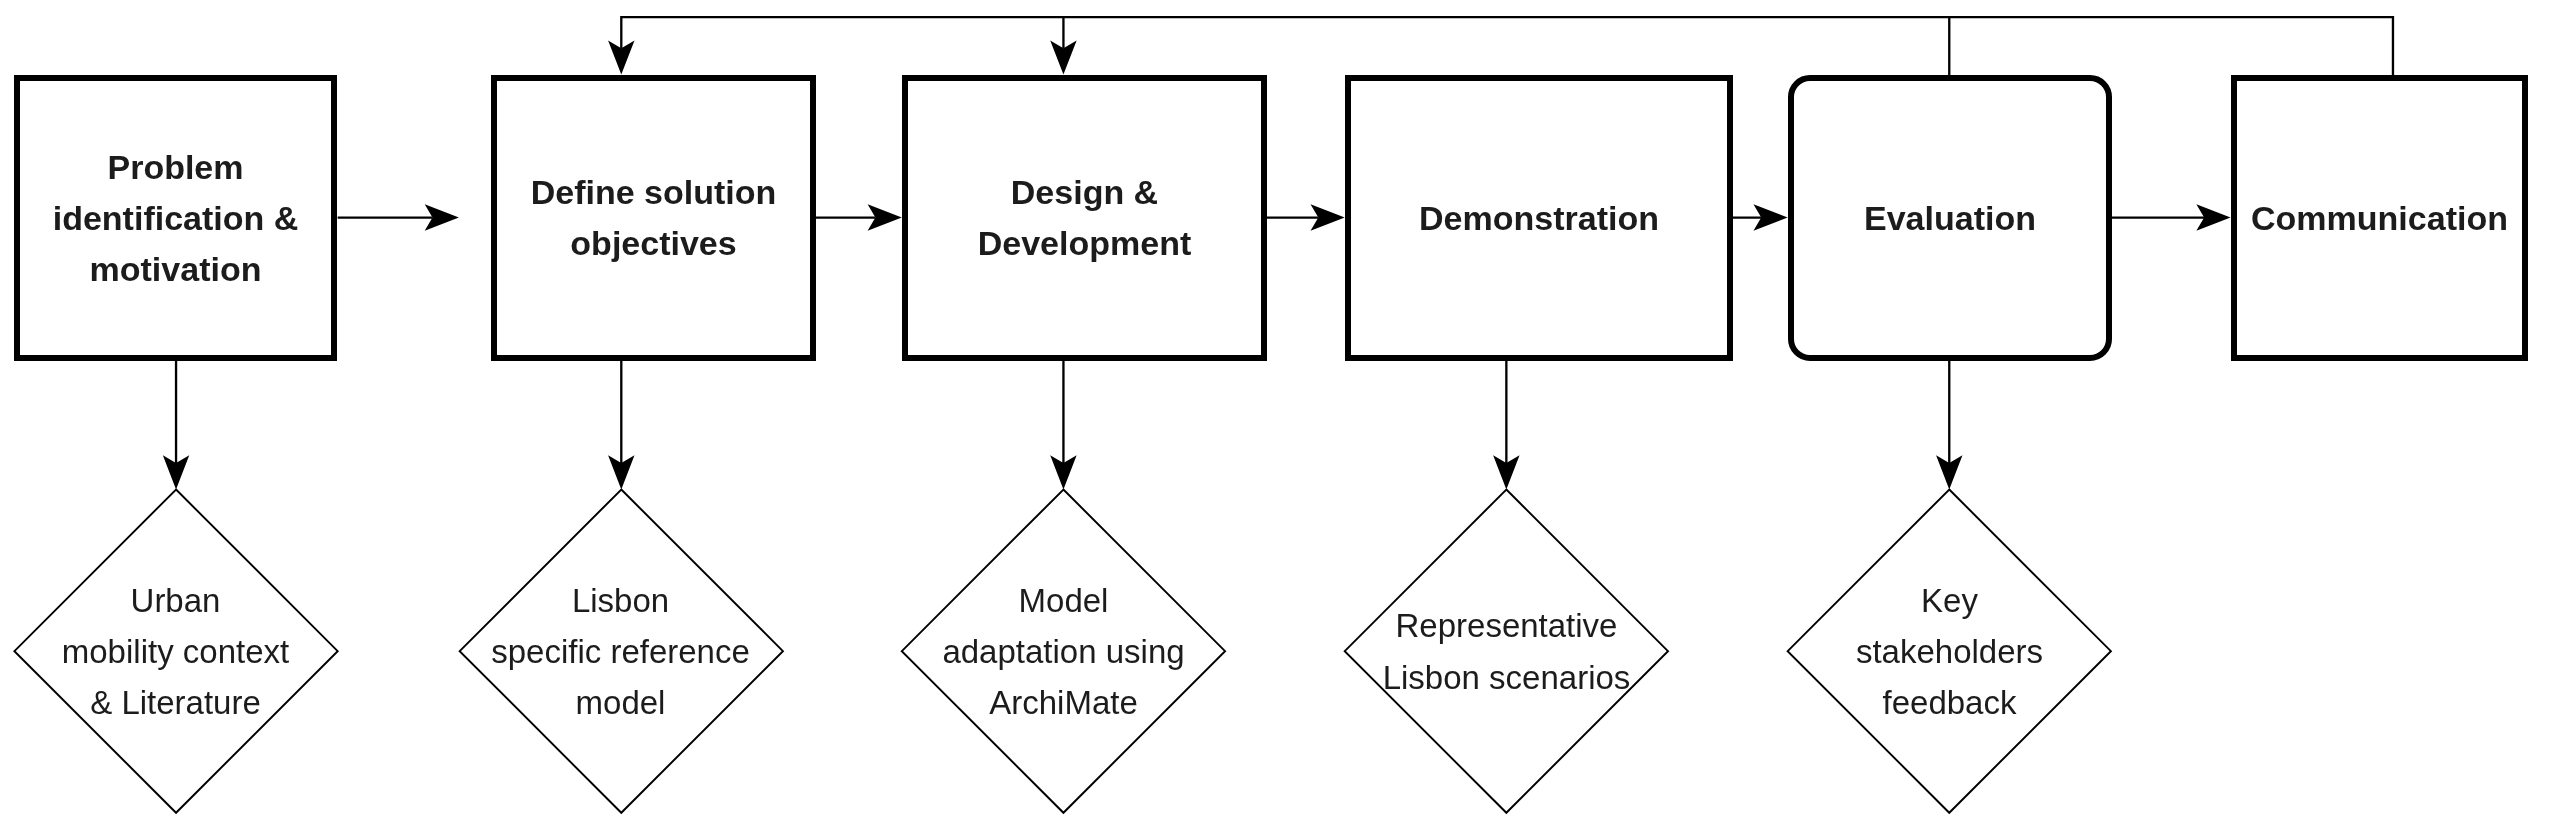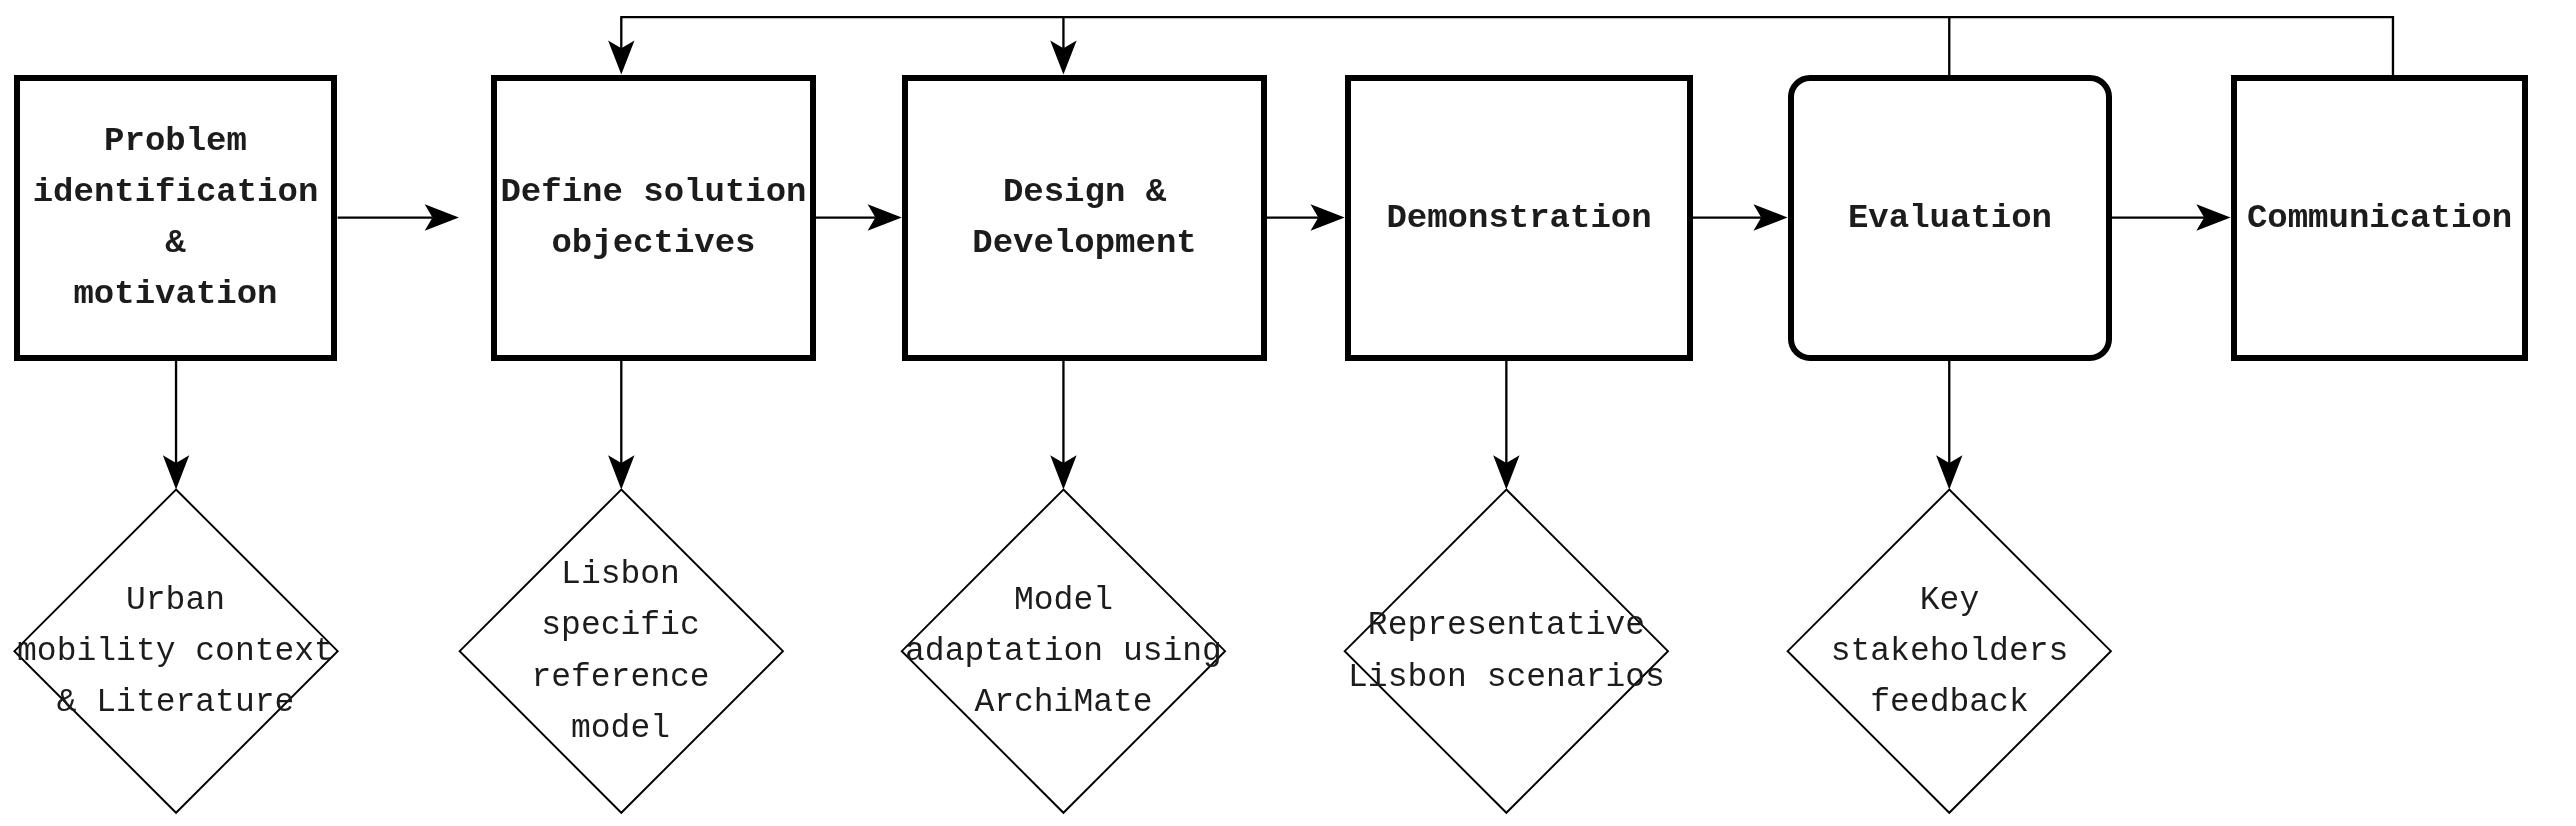--- a/index.html
+++ b/index.html
@@ -6,21 +6,21 @@
     margin: 0;
     padding: 0;
     background: #ffffff;
   }
   .canvas {
     position: relative;
     width: 2576px;
     height: 826px;
     background: #ffffff;
     overflow: hidden;
-    font-family: Liberation Mono, monospace;
+    font-family: Liberation Sans, sans-serif;
   }
   .connector-layer {
     position: absolute;
     left: 0;
     top: 0;
     width: 2576px;
     height: 826px;
   }
   .process-box {
     position: absolute;
@@ -133,21 +133,21 @@
   <div class="process-box" style="left:459px; width:325px;margin-left:32px;">
     <div class="label">Define solution
 objectives</div>
   </div>
 
   <div class="process-box" style="left:902px; width:365px;">
     <div class="label">Design &amp;
 Development</div>
   </div>
 
-  <div class="process-box" style="left:1345px; width:348px;">
+  <div class="process-box" style="left:1345px; width:388px;">
     <div class="label">Demonstration</div>
   </div>
 
   <div class="process-box" style="left:1788px; width:324px;border-radius:22px;">
     <div class="label">Evaluation</div>
   </div>
 
   <div class="process-box" style="left:2231px; width:297px;">
     <div class="label">Communication</div>
   </div>

